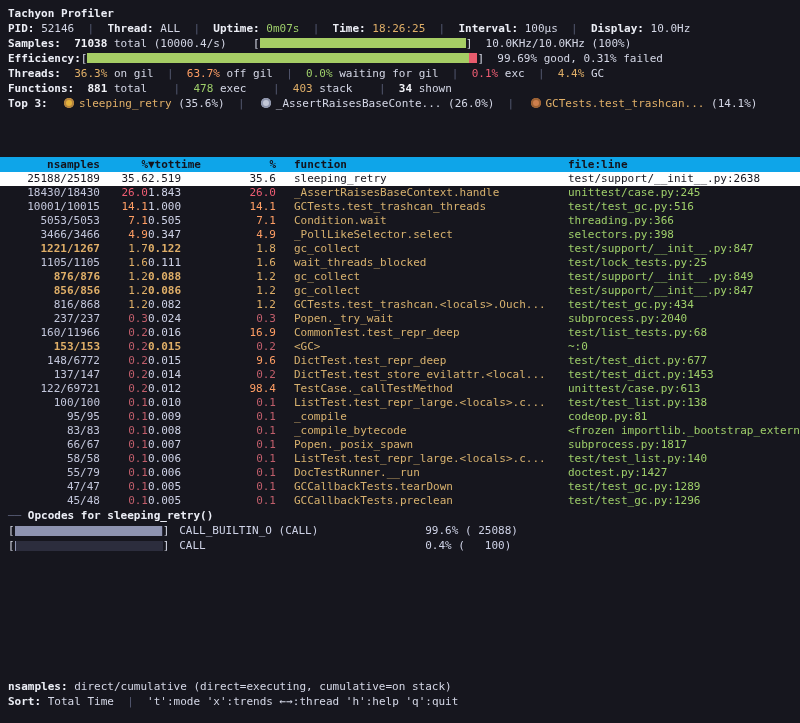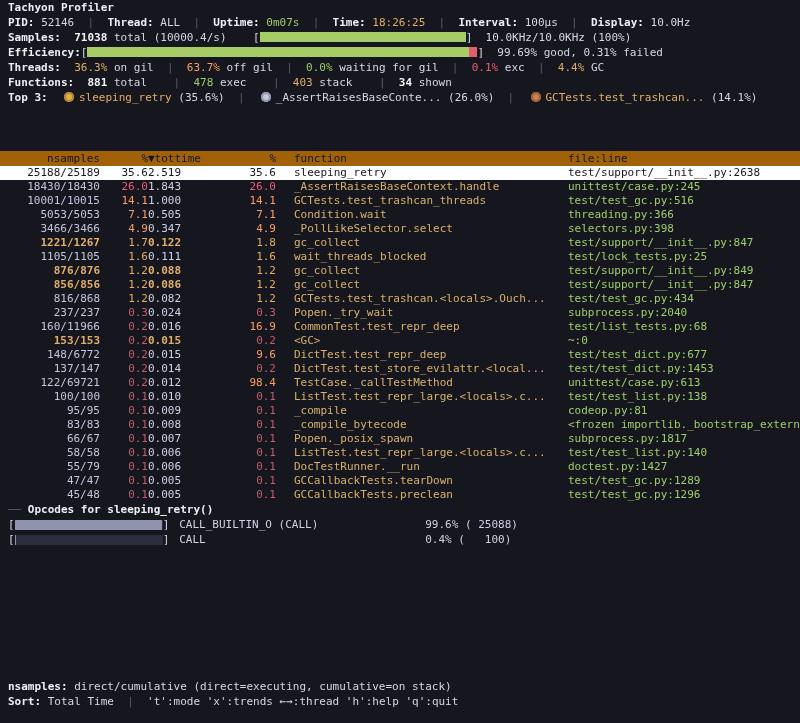--- a/index.html
+++ b/index.html
@@ -3,21 +3,21 @@
 <meta charset="utf-8">
 <style>
   html,body{margin:0;padding:0}
   body{
     width:800px;height:723px;box-sizing:border-box;
     background:#16161e;color:#c8cbdf;
     font-family:"DejaVu Sans Mono",monospace;
     font-size:11px;display:flex;flex-direction:column;overflow:hidden;
   }
   .line{height:15px;line-height:15px;padding-left:8px;white-space:pre;flex:none}
-  .title-line{font-weight:bold;color:#eceef6}
+  .title-line{margin-top:6px;font-weight:bold;color:#eceef6}
   
   .lb{color:#eceef6;font-weight:bold}
   .wt{color:#f2f3f8;font-weight:bold}
   .val{color:#d4d7e6}
   .sep{color:#555a73}
   .grn{color:#9ece6a}
   .yel{color:#e0af68}
   .org{color:#ff9e64}
   .red{color:#ee5d73}
   .drd{color:#c05e6b}
@@ -32,21 +32,21 @@
   .fill.g{background:#a6cd65}
   .fill.r{background:#e75c6d}
   .fill.op{background:#8e93b0}
   
   .medal{display:inline-block;width:10px;height:10px;border-radius:50%;margin:0 5px 0 3px;vertical-align:-1px}
   .medal.gold{background:#e3b23c;box-shadow:inset 0 0 0 2px #b5833f}
   .medal.silver{background:#c3c8d8;box-shadow:inset 0 0 0 2px #8f96ad}
   .medal.bronze{background:#cd7f4d;box-shadow:inset 0 0 0 2px #9c6234}
   
   .gap{height:46px;flex:none}
-  .thead{display:flex;height:15px;line-height:15px;background:#a16207;font-weight:normal;flex:none}
+  .thead{display:flex;height:15px;line-height:15px;background:#0ea5e9;font-weight:bold;flex:none}
   .thead .c{color:#14141d}
   .trow{display:flex;height:14px;line-height:14px;flex:none}
   .trow.selected{background:#ffffff}
   .trow.selected .c{color:#15151e}
   .c{flex:none;white-space:pre;overflow:hidden}
   .ns{width:100px;text-align:right;color:#c3c7dc}
   .p1{width:48px;text-align:right;color:#ced2e6}
   .tt{width:74px;text-align:left;color:#ced2e6}
   .p2{width:54px;text-align:right;color:#ced2e6}
   .fn{width:268px;padding-left:18px;color:#d7b16e}

